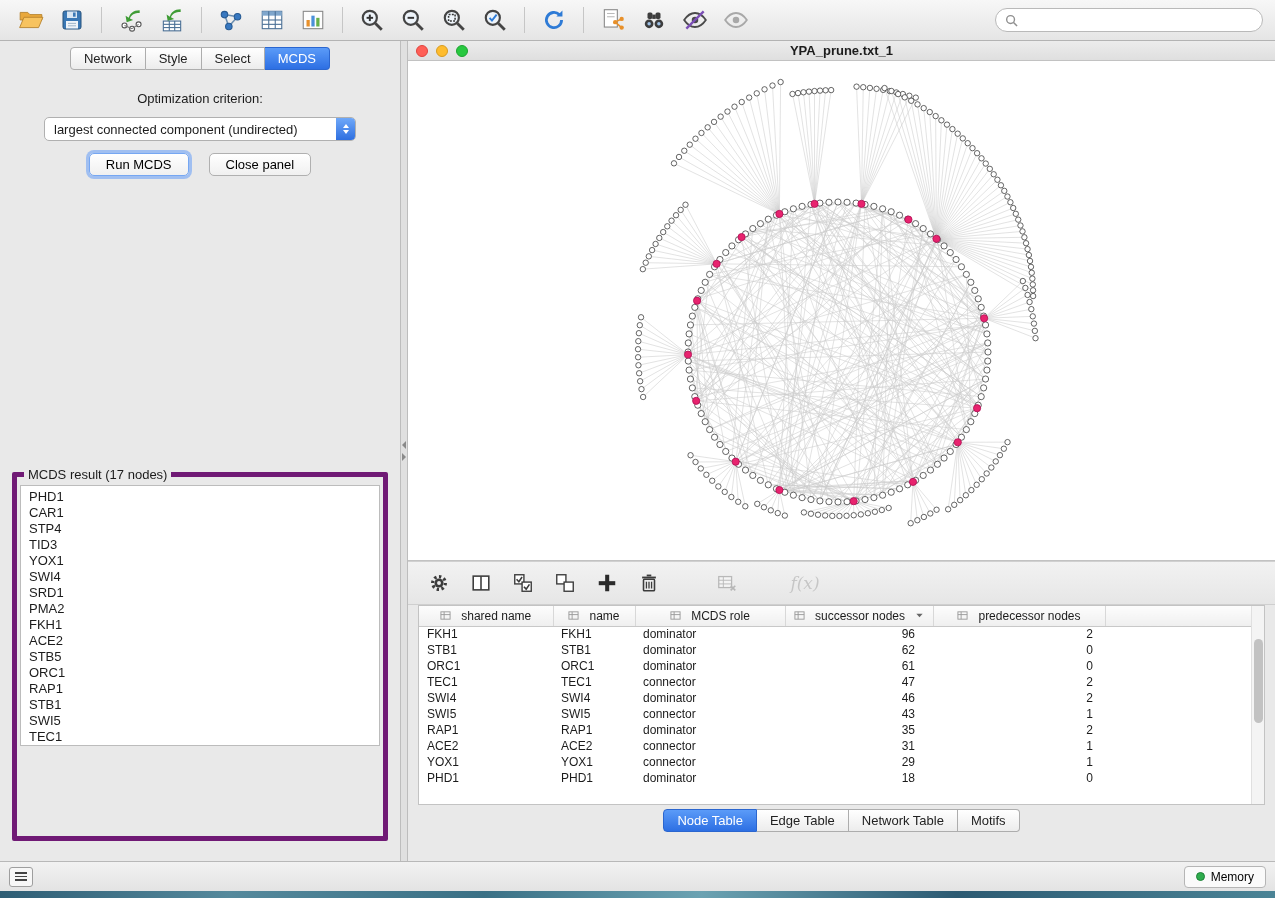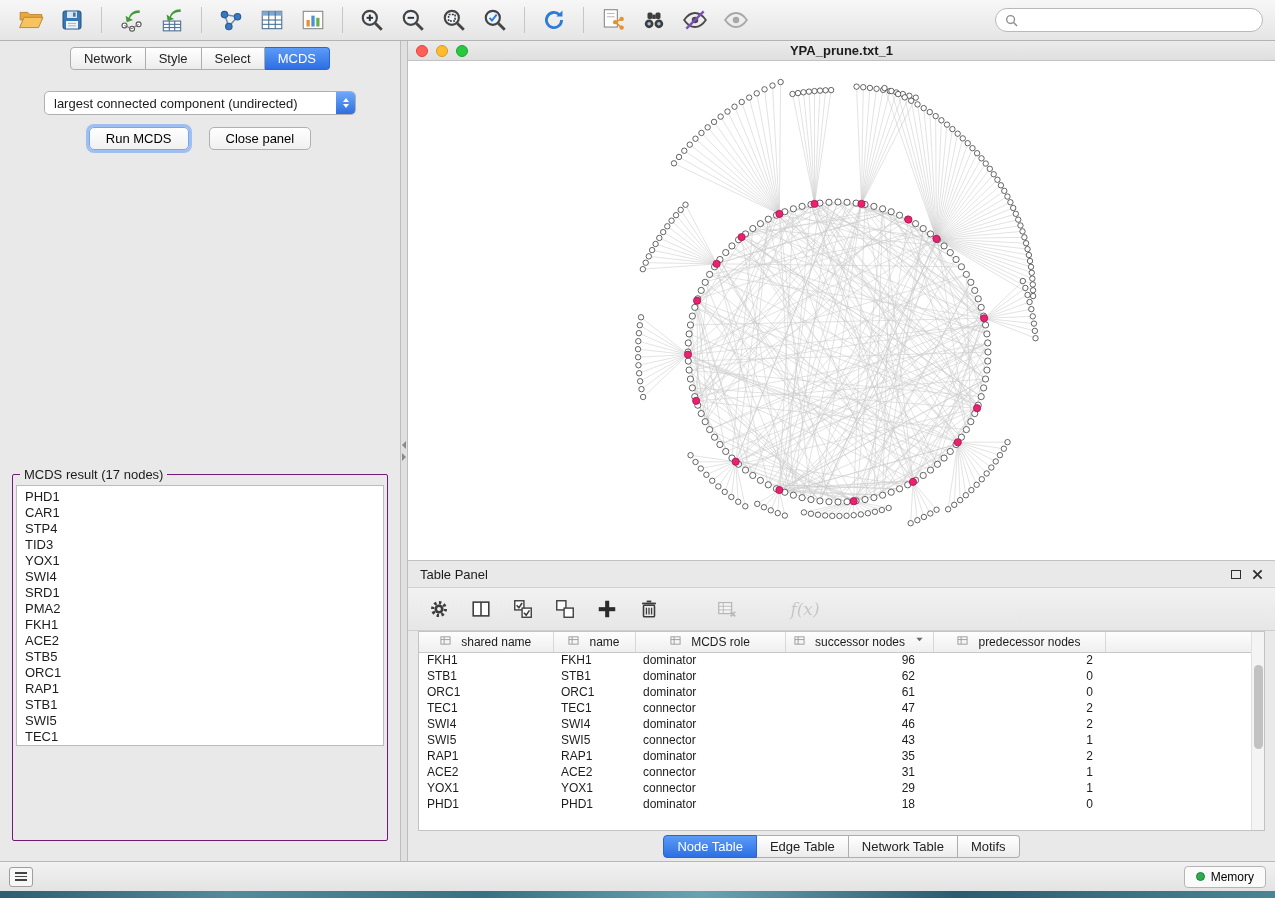--- a/index.html
+++ b/index.html
@@ -38,21 +38,21 @@
   .mac-select .sel-text { flex:1; padding:0 9px; font-size:13px; white-space:nowrap; }
   .sel-cap { width:19px; height:100%; background:linear-gradient(#6fa8f9,#2e6fe0);
              display:flex; flex-direction:column; align-items:center; justify-content:center; gap:2px; }
   .tri-up   { width:0; height:0; border-left:3.5px solid transparent; border-right:3.5px solid transparent; border-bottom:4.5px solid #fff; }
   .tri-down { width:0; height:0; border-left:3.5px solid transparent; border-right:3.5px solid transparent; border-top:4.5px solid #fff; }
   .btn-row { display:flex; justify-content:center; gap:20px; }
   .mac-btn { border:1px solid #b0b0b0; border-radius:5px; background:linear-gradient(#ffffff,#f0f0f0);
              padding:3px 16px; font:13px "Liberation Sans",sans-serif; cursor:default; }
   .mac-btn.focused { box-shadow:0 0 0 3px rgba(100,156,248,0.55); border-color:#76a7f2; }
   .spacer { flex:1; }
-  fieldset.result-box { border:1px solid #701a75; border-radius:2px; margin:0 12px 20px; height:374px; padding:3px; background:#e9e9e9; }
+  fieldset.result-box { border:5px solid #701a75; border-radius:2px; margin:0 12px 20px; height:374px; padding:3px; background:#e9e9e9; }
   fieldset.result-box legend { font-size:13px; padding:0 4px; margin-left:4px; }
   .mcds-list { background:#fff; border:1px solid #bcbcbc; height:100%; overflow:hidden; padding:3px 0 0 0; }
   .mcds-item { font-size:13px; line-height:16px; padding-left:8px; }
 
   
   .splitter { width:8px; background:#e0e0e0; border-left:1px solid #bdbdbd; border-right:1px solid #bdbdbd;
               display:flex; flex-direction:column; align-items:center; justify-content:center; gap:4px; }
   .sp-left  { width:0; height:0; border-top:4px solid transparent; border-bottom:4px solid transparent; border-right:4px solid #8a8a8a; }
   .sp-right { width:0; height:0; border-top:4px solid transparent; border-bottom:4px solid transparent; border-left:4px solid #8a8a8a; }
 
@@ -73,21 +73,21 @@
   .table-panel { height:300px; background:#e9e9e9; display:flex; flex-direction:column; }
   .tt-toolbar { height:44px; background:linear-gradient(#f2f2f2,#e6e6e6); border-top:1px solid #d0d0d0;
                 border-bottom:1px solid #cfcfcf; display:flex; align-items:center; gap:8px; padding:0 14px; }
   .ttbtn { width:34px; height:30px; display:flex; align-items:center; justify-content:center; background:none; border:none; }
   .ttbtn.disabled { opacity:0.45;margin-left:36px; }
   .fx { font:italic 17px "DejaVu Serif",serif; color:#9a9a9a; }
   .table-area { margin:0 10px; background:#fff; border:1px solid #c3c3c3; height:200px; position:relative; overflow:hidden; }
   table.node-table { border-collapse:collapse; table-layout:fixed; width:834px; font-size:12px; }
   .node-table th { height:20px; font-weight:normal; background:linear-gradient(#fdfdfd,#efefef);
                    border-right:1px solid #d8d8d8; border-bottom:1px solid #c8c8c8; padding:0 4px; white-space:nowrap; overflow:hidden; }
-  .th-inner { display:flex; justify-content:center; gap:10px; }
+  .th-inner { display:flex; align-items:center; justify-content:center; gap:10px; }
   .node-table td { height:16px; padding:0 8px; white-space:nowrap; overflow:hidden; }
   td.num-s { text-align:right; padding-right:18px; }
   td.num-p { text-align:right; padding-right:12px; }
   .v-scroll { position:absolute; top:0; right:0; bottom:0; width:13px; background:#f4f4f4; border-left:1px solid #e0e0e0; }
   .v-thumb { position:absolute; left:2px; width:9px; top:33px; height:84px; border-radius:5px; background:#c2c2c2; }
   .table-tabs { height:30px; display:flex; align-items:center; justify-content:center; }
 
   
   .statusbar { height:30px; background:linear-gradient(#f2f2f2,#e3e3e3); border-top:1px solid #b8b8b8;
                display:flex; align-items:center; padding:0 9px;gap:48px; }
@@ -257,20 +257,21 @@
 <div class="main">
 
   <div class="control-panel">
     <div class="tabbar">
       <button class="seg">Network</button>
       <button class="seg">Style</button>
       <button class="seg">Select</button>
       <button class="seg active">MCDS</button>
     </div>
     <div class="panel-body">
+      <div class="opt-label">Optimization criterion:</div>
       <div class="mac-select">
         <span class="sel-text">largest connected component (undirected)</span>
         <span class="sel-cap">
           <span class="tri-up"></span>
             <span class="tri-down"></span>
         </span>
       </div>
       <div class="btn-row">
         <button class="mac-btn focused">Run MCDS</button>
         <button class="mac-btn">Close panel</button>
@@ -1013,30 +1014,20 @@
             <circle cx="371.3903307266089" cy="429.075728017866" r="3.6"></circle>
             <circle cx="445.67926949014793" cy="440.17828430524105" r="3.6"></circle>
             <circle cx="505" cy="420.9038105676658" r="3.6"></circle>
             <circle cx="549.7953265070939" cy="381.2722534728072" r="3.6"></circle>
             <circle cx="569.0775781850181" cy="347.19098901238686" r="3.6"></circle>
           </g>
         </svg>
     </div>
 
     <div class="table-panel">
-      <div class="panel-header">
-        <span>Table Panel</span>
-        <span class="win-icons">
-          <span class="float-icon"></span>
-          <svg width="11" height="11" viewBox="0 0 12 12">
-            <line x1="1.5" y1="1.5" x2="10.5" y2="10.5" stroke="#2e2e2e" stroke-width="2"></line>
-            <line x1="10.5" y1="1.5" x2="1.5" y2="10.5" stroke="#2e2e2e" stroke-width="2"></line>
-          </svg>
-        </span>
-      </div>
       <div class="tt-toolbar">
         <button class="ttbtn">
           <svg width="22" height="22" viewBox="0 0 24 24">
             <circle cx="12" cy="12" r="7" fill="none" stroke="#3c3c3c" stroke-width="3.4" stroke-dasharray="2.6 2.75"></circle>
             <circle cx="12" cy="12" r="5" fill="#3c3c3c"></circle>
             <circle cx="12" cy="12" r="2.1" fill="#ececec"></circle>
           </svg>
         </button>
         <button class="ttbtn">
           <svg width="22" height="22" viewBox="0 0 24 24">

